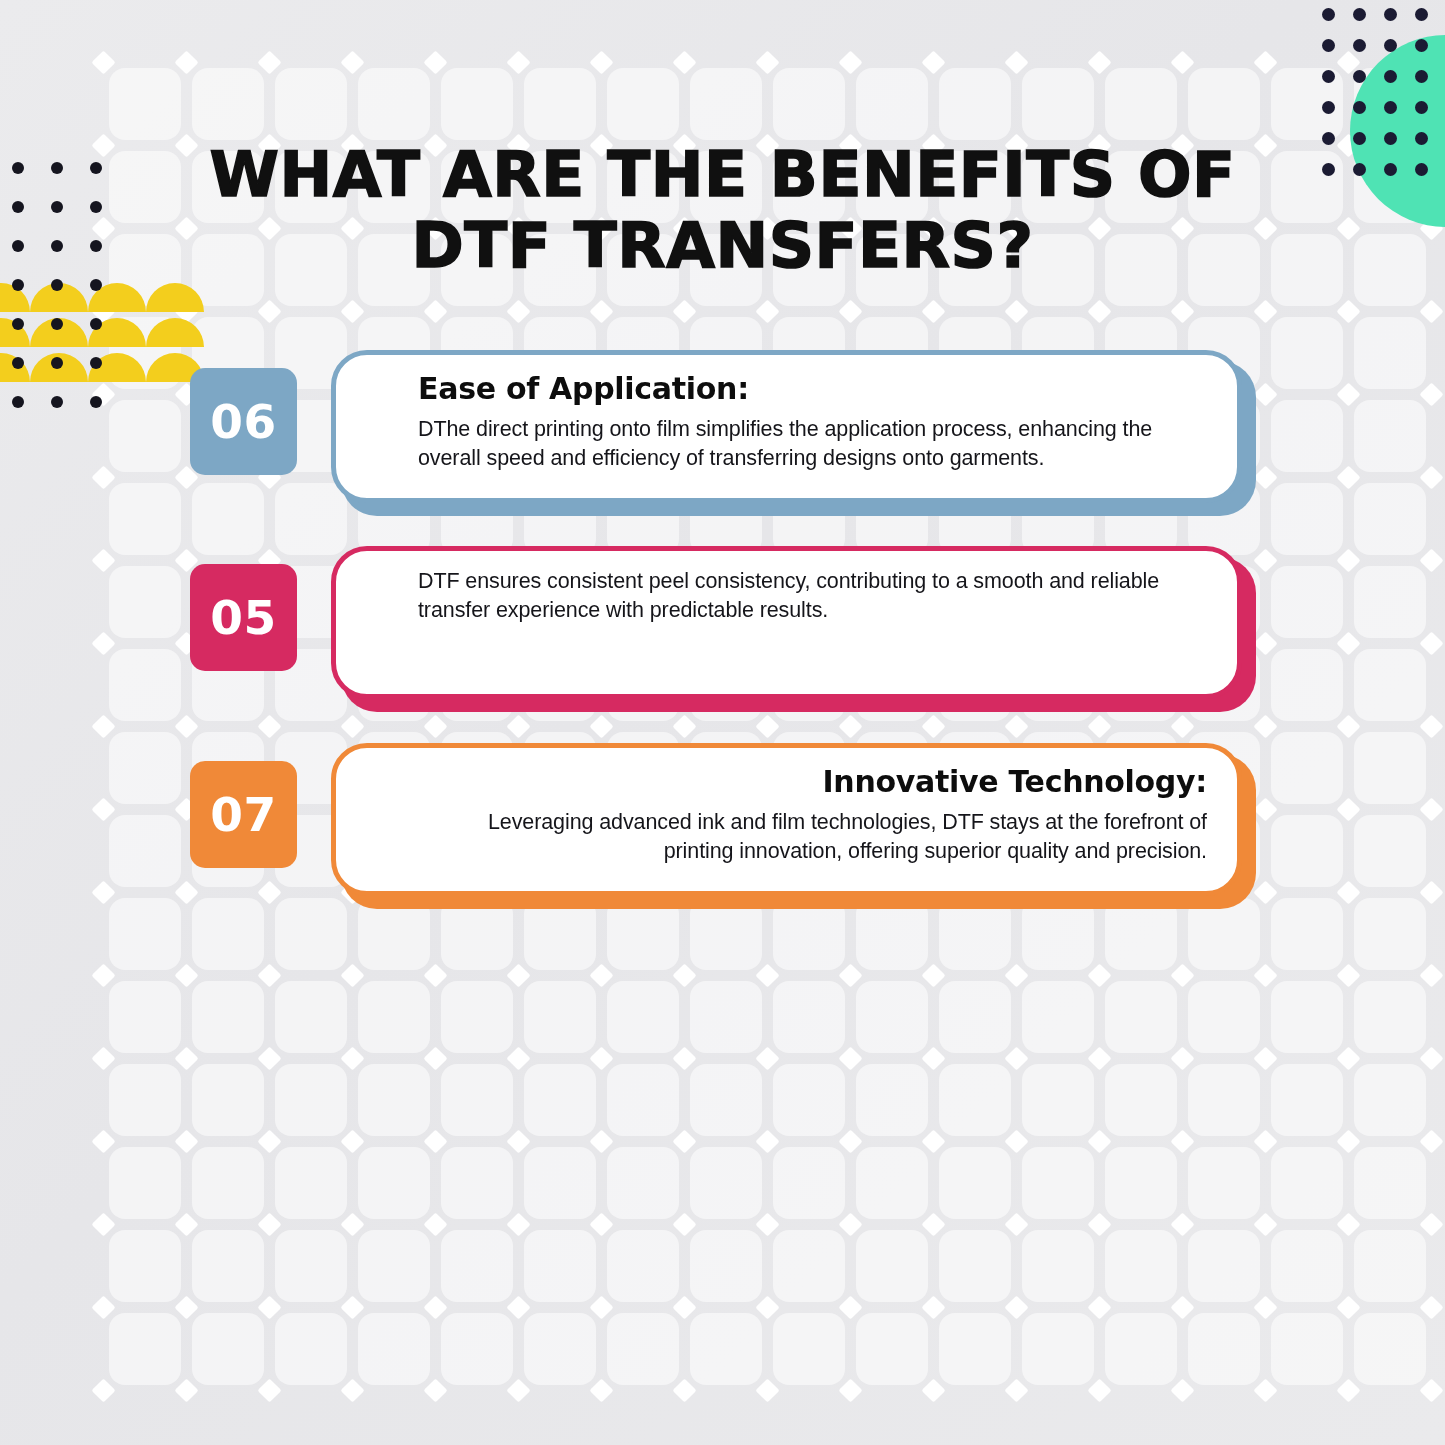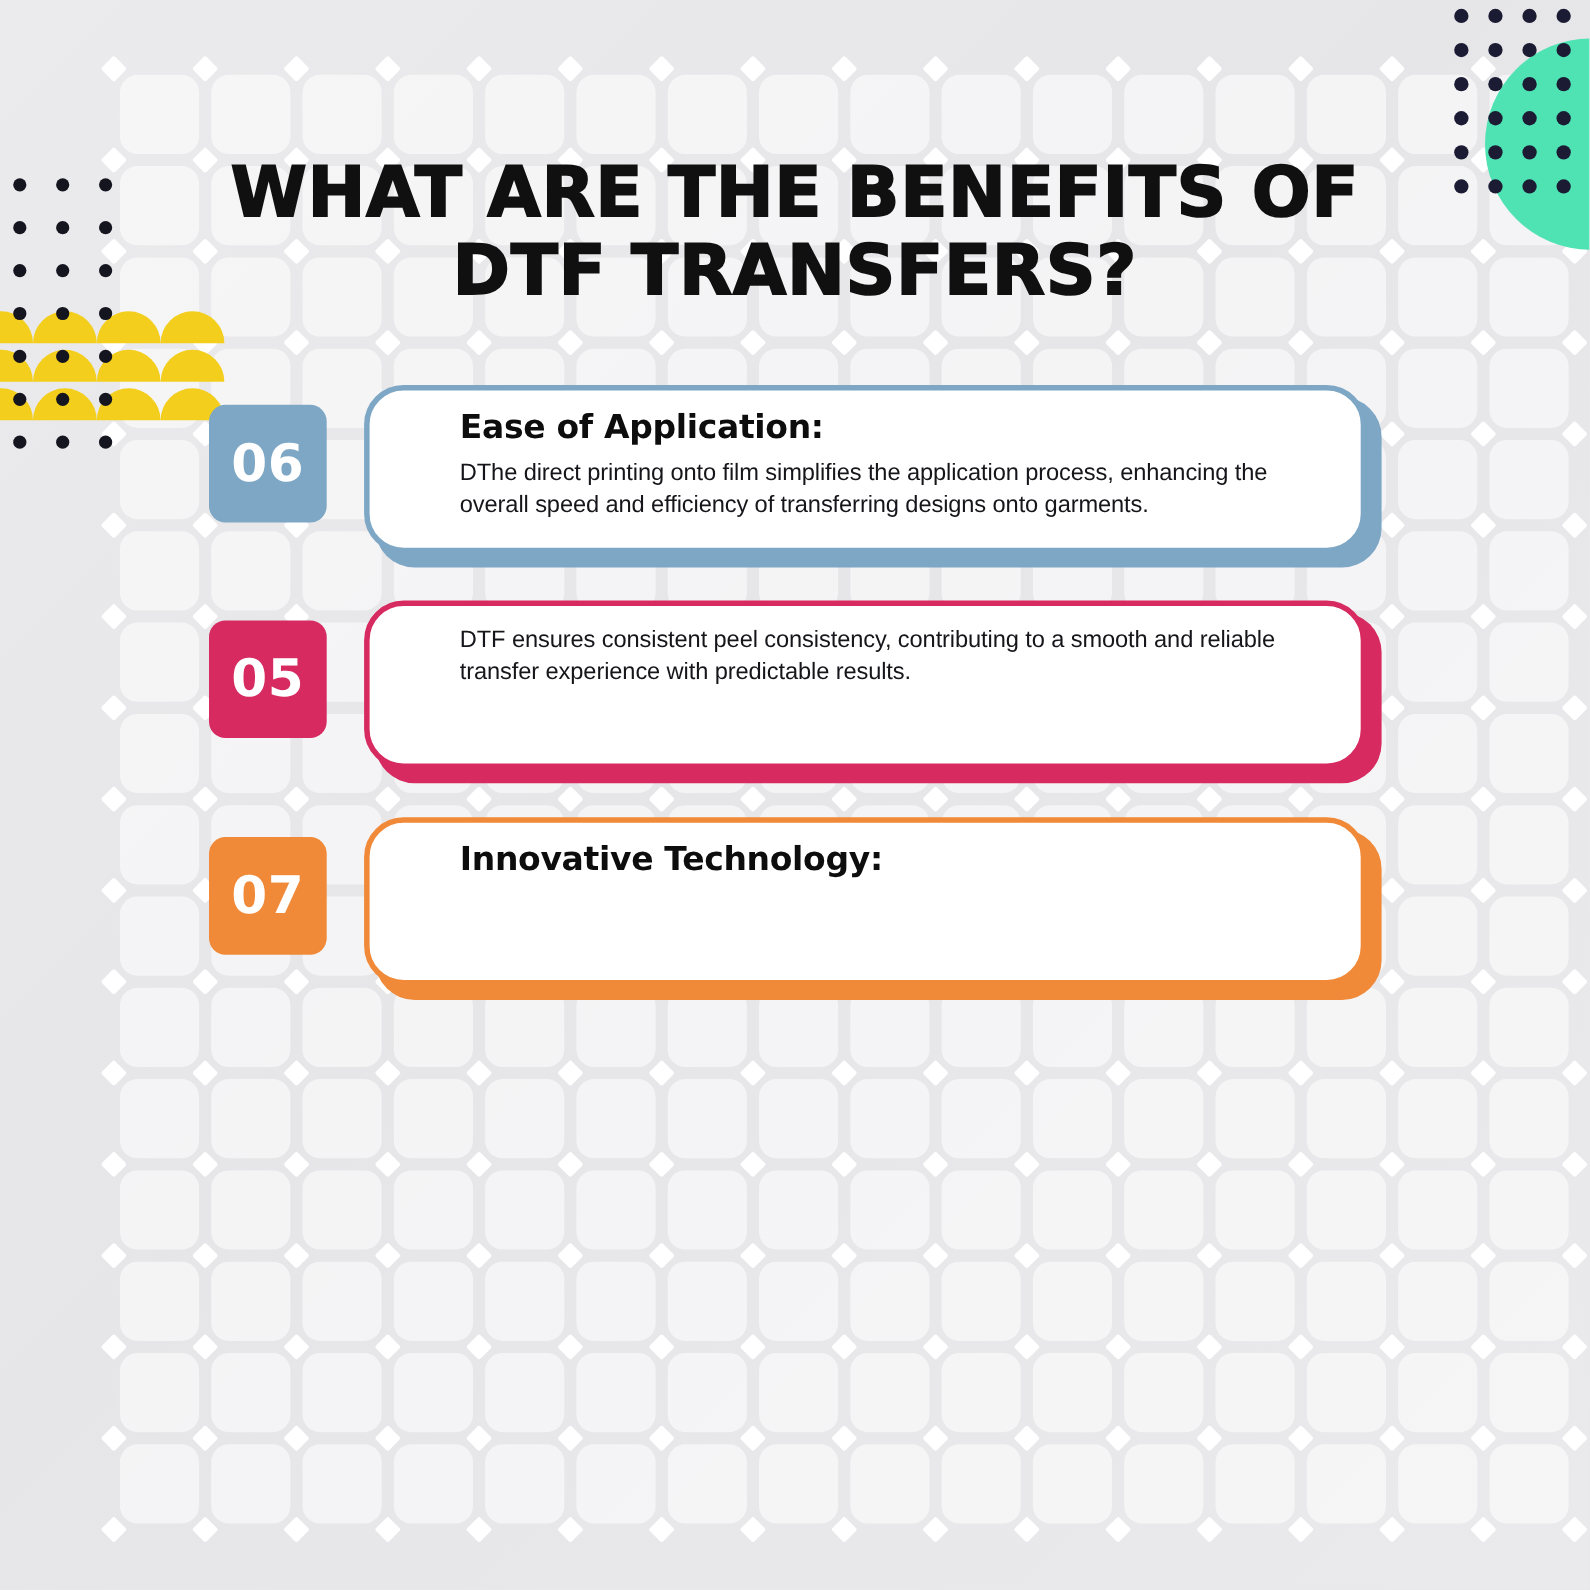--- a/index.html
+++ b/index.html
@@ -854,20 +854,21 @@
       <div class="card" style="border-color: rgb(214, 42, 97);">
         <div class="card-body">DTF ensures consistent peel consistency, contributing to a smooth and reliable transfer experience with predictable results.</div>
       </div>
     </div>
 
     <div class="card-row r3">
       <div class="card-shadow" style="background: rgb(240, 137, 56);"></div>
       <div class="badge" style="background: rgb(240, 137, 56);">
         <span>07</span>
       </div>
-      <div class="card" style="border-color: rgb(240, 137, 56);">
+      <div class="card" style="border-color: rgb(240, 137, 56); text-align: right;">
         <div class="card-title">Innovative Technology:</div>
+        <div class="card-body">Leveraging advanced ink and film technologies, DTF stays at the forefront of printing innovation, offering superior quality and precision.</div>
       </div>
     </div>
 
 
   </div>
 </div>
 
 </body></html>

